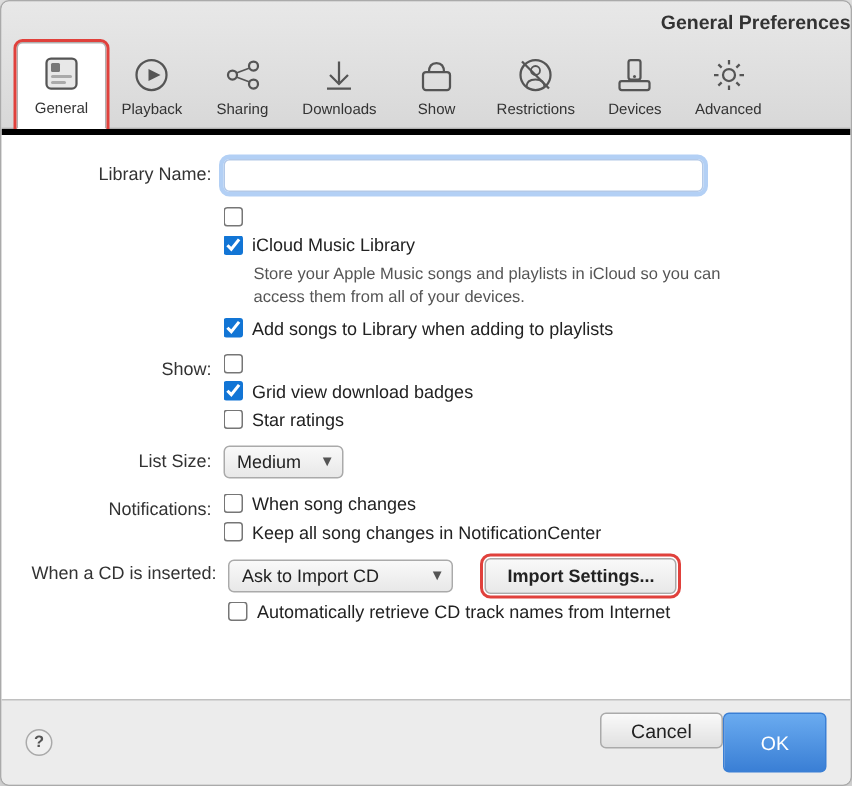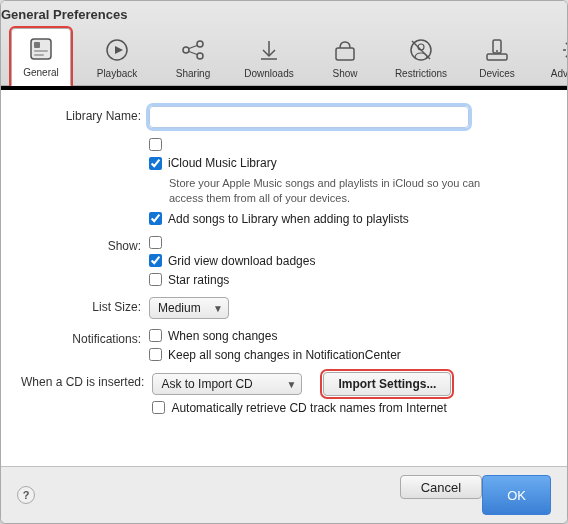--- a/index.html
+++ b/index.html
@@ -27,35 +27,35 @@
       overflow: hidden;
       border: 1px solid #aaa;
     }
 
     .title-bar {
       background: linear-gradient(to bottom, #e8e8e8, #d8d8d8);
       border-bottom: 1px solid #b0b0b0;
       padding: 6px 0 0 0;
       display: flex;
       flex-direction: column;
-      align-items: flex-start;
+      align-items: flex-end;
     }
 
     .title-text {
       font-size: 13px;
       font-weight: 600;
       color: #333;
       margin-bottom: 6px;
     }
 
     .toolbar {
       display: flex;
       flex-direction: row;
       align-items: flex-end;
-      gap: 16px;
+      gap: 0px;
       width: 100%;
       padding: 0 10px;
     }
 
     .toolbar-item {
       display: flex;
       flex-direction: column;
       align-items: center;
       padding: 4px 10px 6px;
       cursor: pointer;

